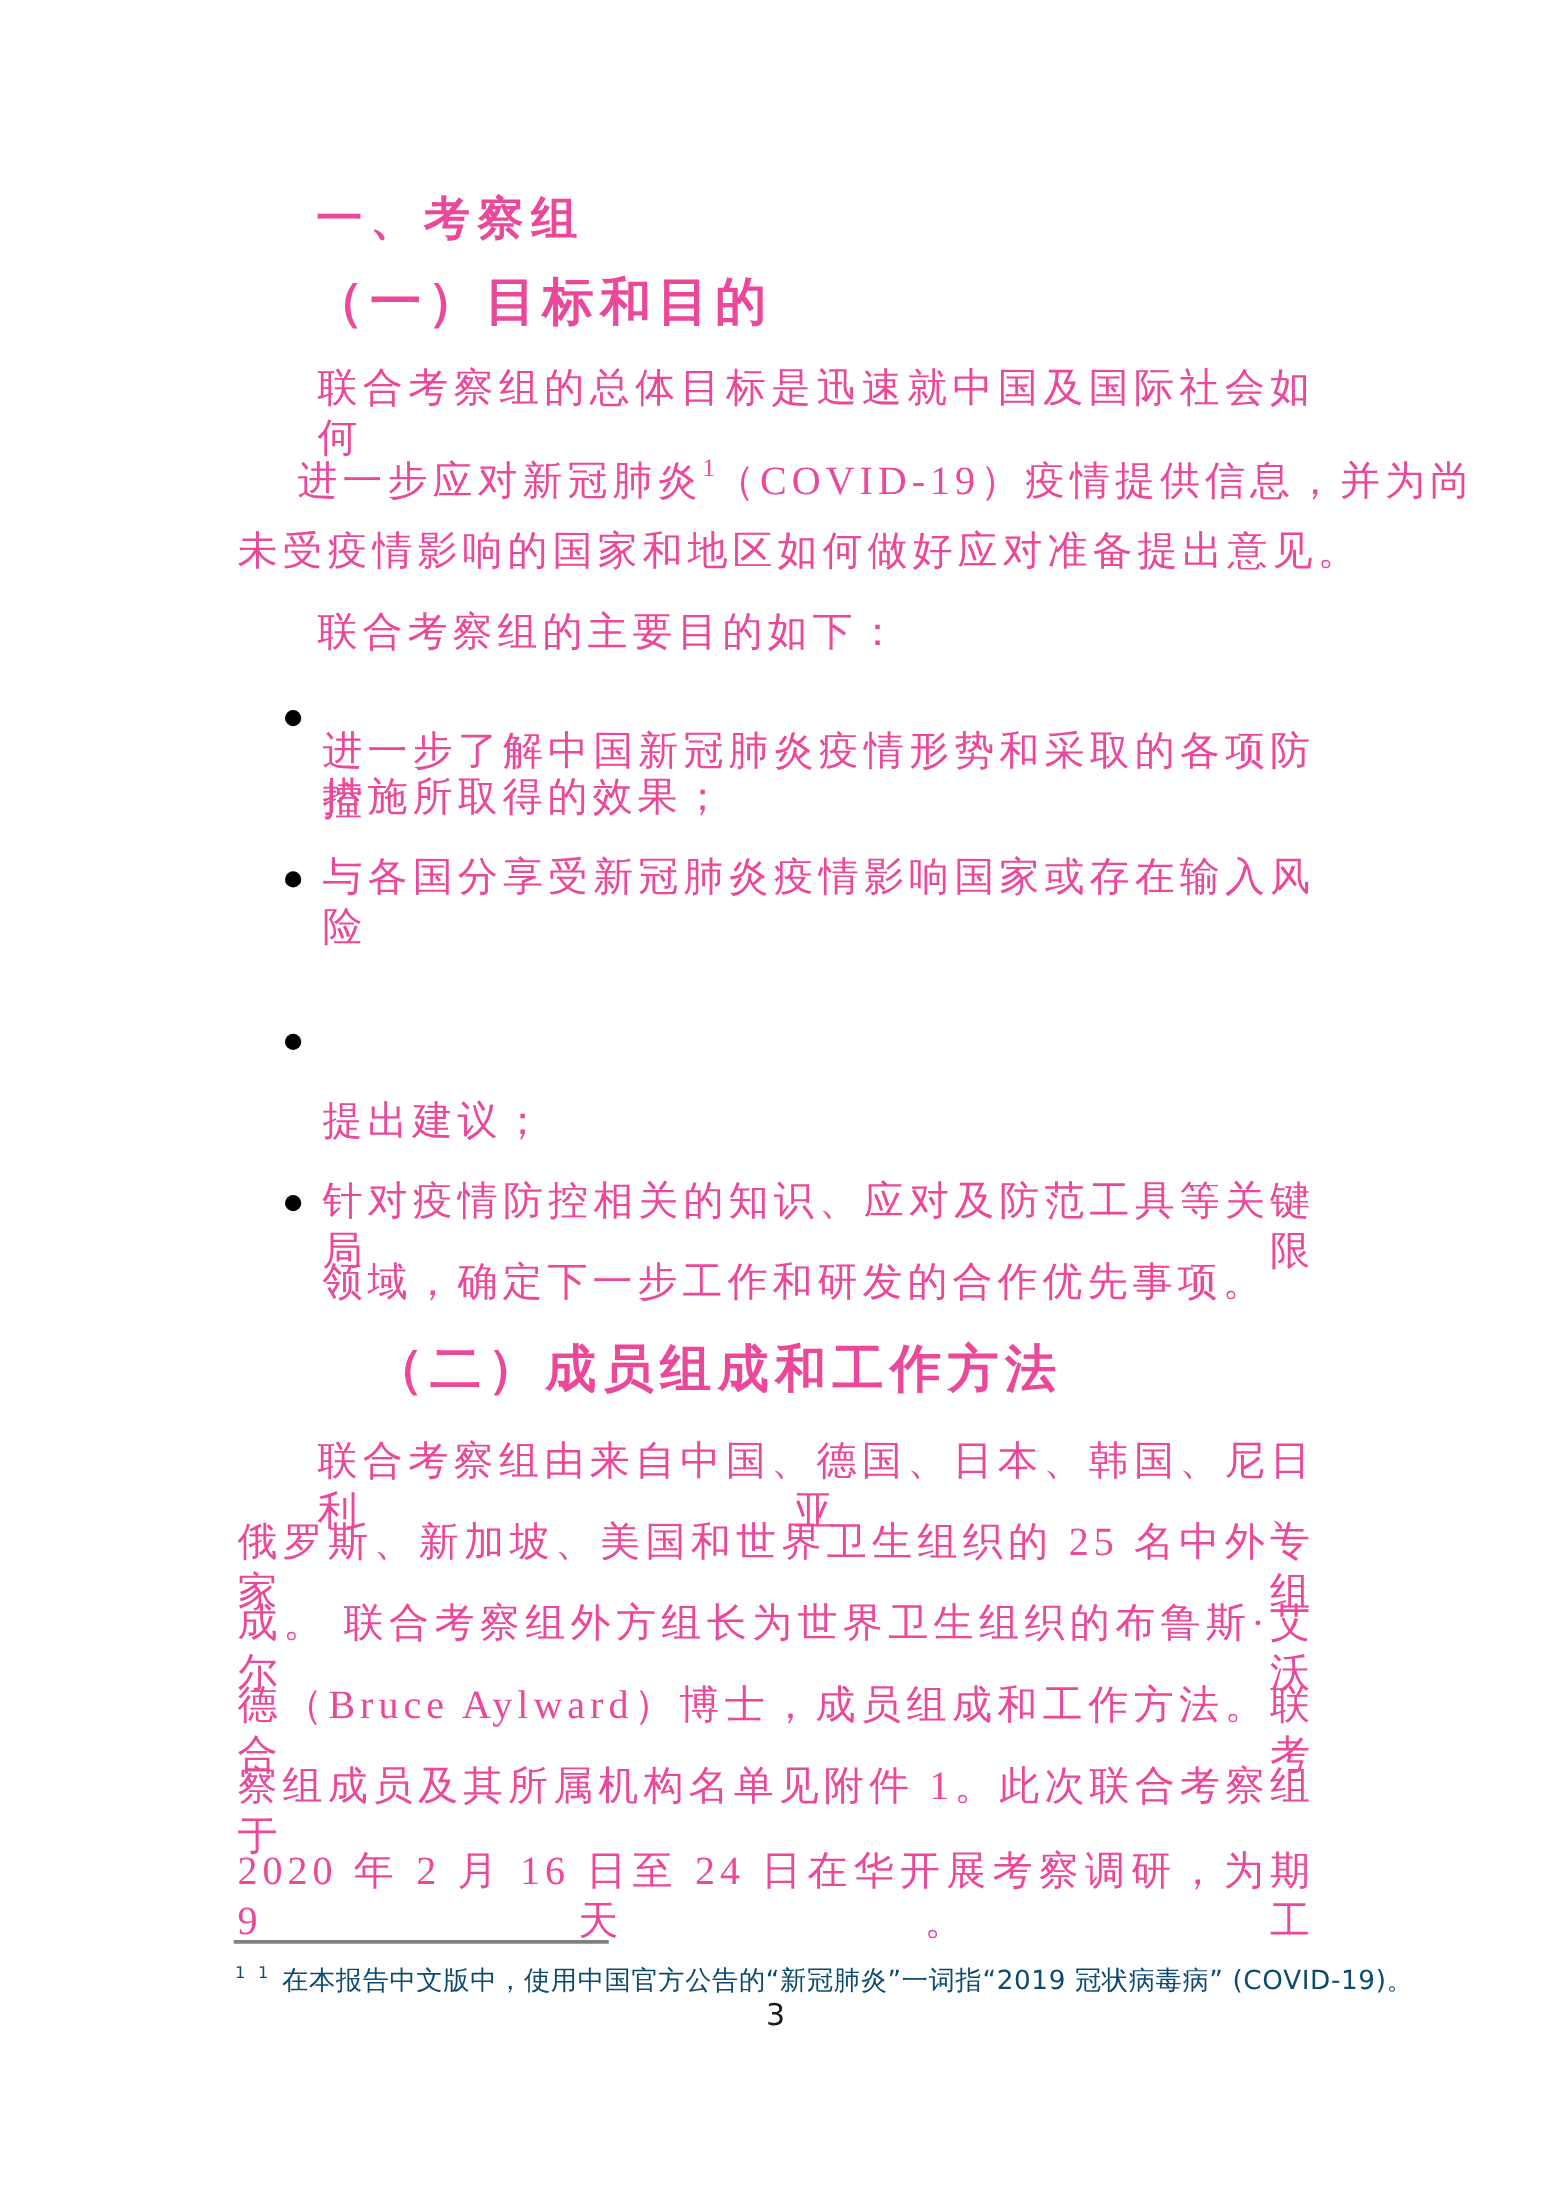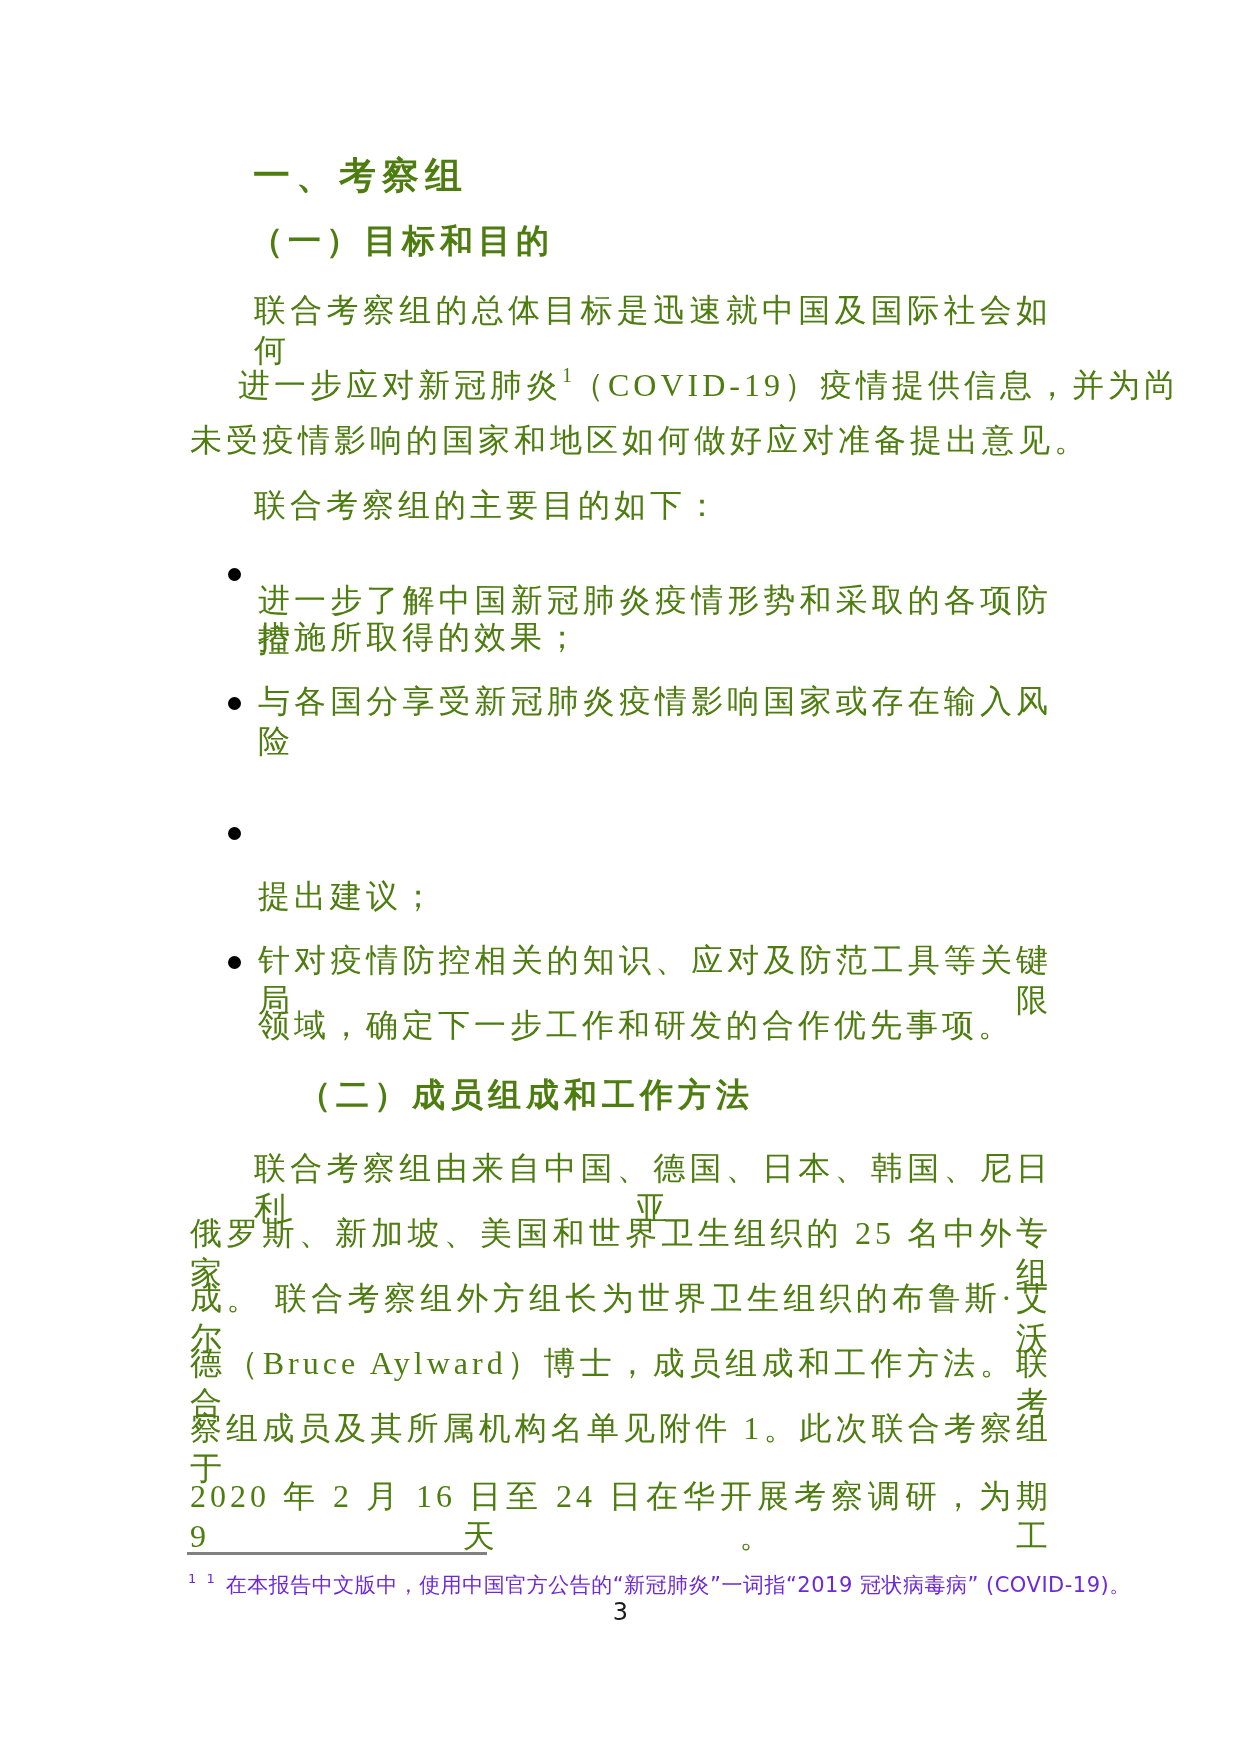--- a/index.html
+++ b/index.html
@@ -15,40 +15,40 @@
     color: #000000;
     font-family: "Liberation Serif", serif;
     overflow: hidden;
   }
   .line {
     position: absolute;
     font-size: 32px;
     line-height: 40px;
     letter-spacing: 4px;
     white-space: nowrap;
-    color: #4d7c0f;
+    color: #ec4899;
   }
   .just {
     white-space: normal;
     text-align: justify;
   }
   .just::after {
     content: "";
     display: inline-block;
     width: 100%;
     height: 0;
     line-height: 0;
   }
   .h1 {
     font-size: 37px;
     font-weight: bold;
     letter-spacing: 6px;
   }
   .h2 {
-    font-size: 33px;
+    font-size: 41px;
     font-weight: bold;
     letter-spacing: 5px;
   }
   .sup {
     font-size: 20px;
     vertical-align: 14px;
     letter-spacing: 0;
   }
   .bullet-dot {
     position: absolute;
@@ -68,21 +68,21 @@
   .footnote {
     position: absolute;
     left: 188px;
     top: 1564px;
     width: 900px;
     font-family: "DejaVu Sans", "Liberation Sans", sans-serif;
     font-size: 21px;
     line-height: 30px;
     letter-spacing: 0.5px;
     white-space: nowrap;
-    color: #6d28d9;
+    color: #0c4a6e;
   }
   .footnote .fsup {
     font-size: 13px;
     vertical-align: 9px;
     letter-spacing: 3px;
     margin-right: 8px;
   }
   .page-number {
     position: absolute;
     left: 0;

